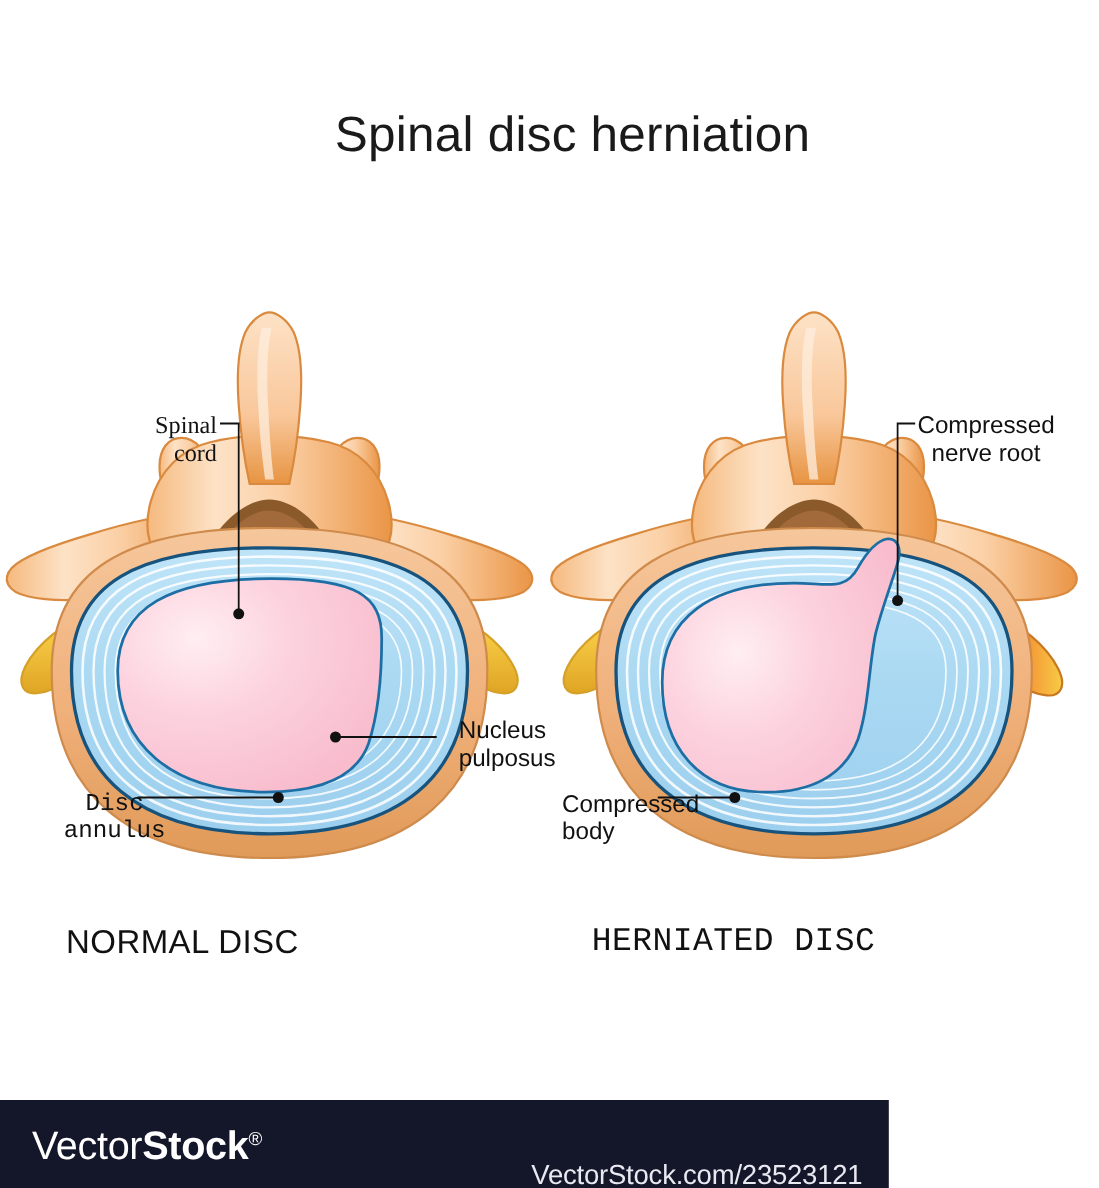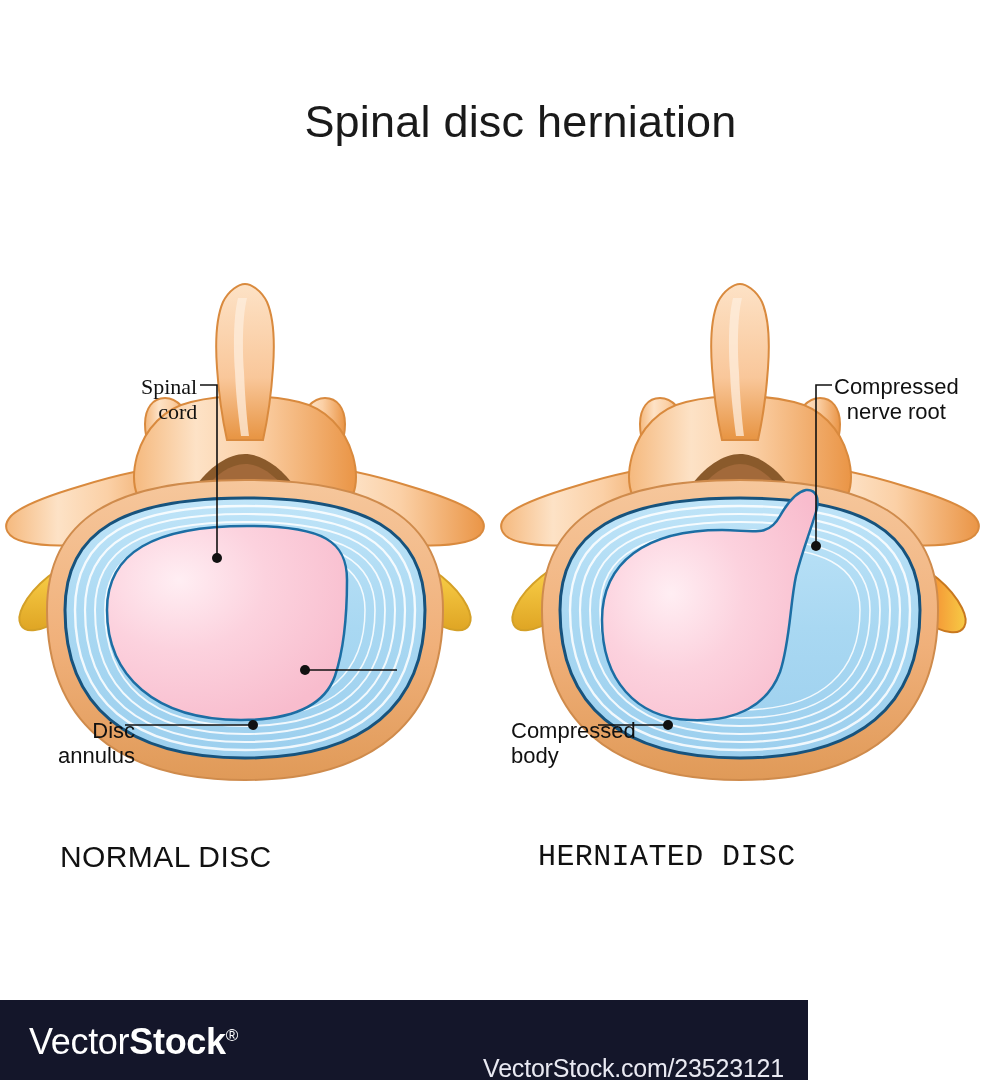--- a/index.html
+++ b/index.html
@@ -48,21 +48,21 @@
   
   .lbl{
     position:absolute;
     font-size:22px;
     line-height:25px;
     color:#111;
     white-space:pre;
   }
   .lbl-spinal-cord{left:141px;top:374px;text-align:right;font-family:Liberation Serif, serif;}
   .lbl-nucleus{left:417px;top:651px;text-align:left;}
-  .lbl-disc-annulus{left:58px;top:718px;text-align:right;}
+  .lbl-disc-annulus{left:58px;top:718px;text-align:center;font-family:Liberation Mono, monospace;}
   .lbl-nerve-root{left:834px;top:374px;text-align:center;}
   .lbl-vertebral-body{left:511px;top:718px;text-align:left;}
 
   
   .footer{
     position:absolute;left:0;top:1000px;width:808px;height:80px;
     background:#14162a;
   }
   .logo{
     position:absolute;left:29px;top:21px;
@@ -371,20 +371,22 @@
           <circle cx="326" cy="266" r="5"></circle>
           <circle cx="178" cy="445" r="5"></circle>
         </g>
       </svg>
     </div>
   </div>
 
   <div class="lbl lbl-spinal-cord">Spinal
 cord</div>
 
+  <div class="lbl lbl-nucleus">Nucleus
+pulposus</div>
 
   <div class="lbl lbl-disc-annulus">Disc
 annulus</div>
 
   <div class="lbl lbl-nerve-root">Compressed
 nerve root</div>
 
   <div class="lbl lbl-vertebral-body">Compressed
 body</div>
 

